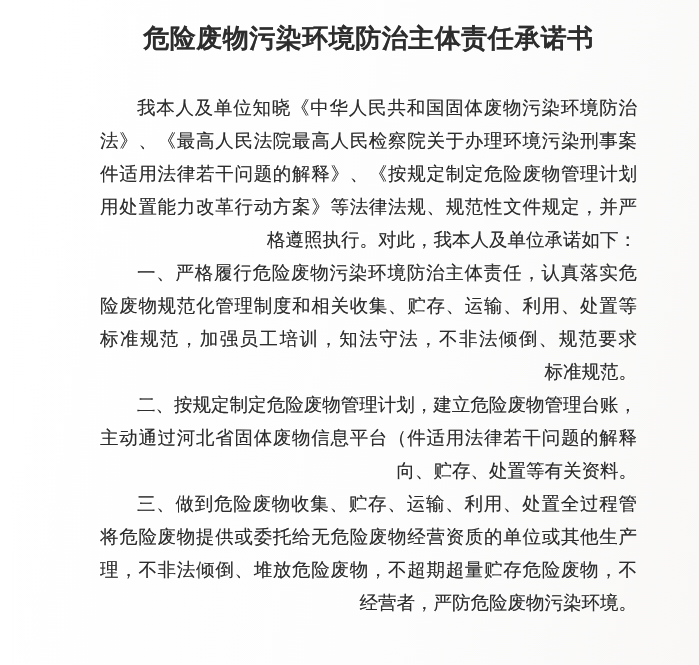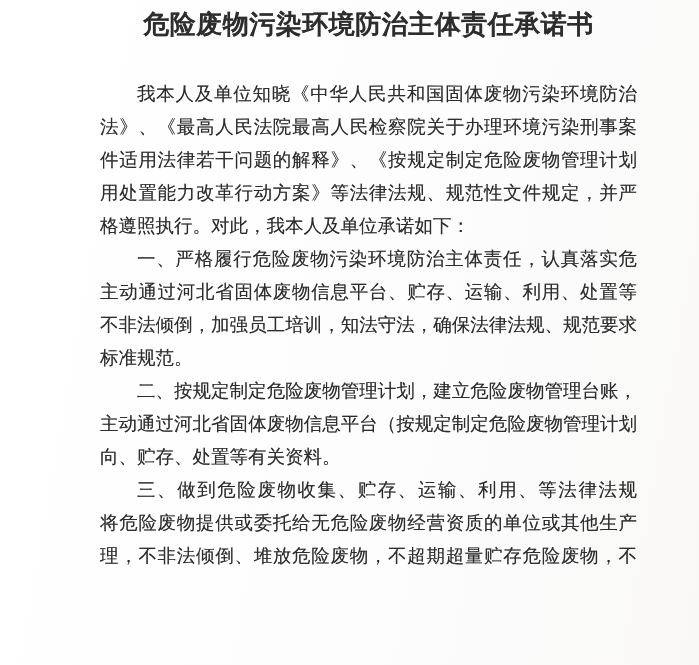--- a/index.html
+++ b/index.html
@@ -21,42 +21,42 @@
     position: absolute;
     left: 0; top: 0; bottom: 0;
     width: 10px;
     background: #ffffff;
   }
   .page {
     position: relative;
     box-sizing: border-box;
     width: 699px;
     height: 560px;
-    padding: 4px 62px 0 100px;
+    padding: 18px 62px 0 100px;
   }
   .title {
     margin: 0 0 35px 0;
     padding-top: 2px;
     font-size: 26px;
     line-height: 37px;
     font-weight: 700;
     text-align: center;
     letter-spacing: 0.5px;
     white-space: nowrap;
     color: var(--text-color, #2d2d2d);
     text-shadow: 0 0 0.6px rgba(40,40,40,0.55);
   }
   .doc-body {
     font-size: 18.5px;
     font-family: Liberation Serif, serif;
   }
   .line {
     height: 33px;
     line-height: 33px;
-    text-align: left;
+    text-align: right;
     white-space: nowrap;
     text-shadow: 0 0 0.5px rgba(45,45,45,0.5);
   }
   .line.fill {
     white-space: normal;
     text-align: justify;
     text-align-last: justify;
     text-justify: inter-character;
   }
   .line.indent {
@@ -74,26 +74,27 @@
 
   <div class="doc-body">
 
     <div class="line fill indent">我本人及单位知晓《中华人民共和国固体废物污染环境防治</div>
     <div class="line fill">法》、《最高人民法院最高人民检察院关于办理环境污染刑事案</div>
     <div class="line fill">件适用法律若干问题的解释》、《按规定制定危险废物管理计划</div>
     <div class="line fill">用处置能力改革行动方案》等法律法规、规范性文件规定，并严</div>
     <div class="line">格遵照执行。对此，我本人及单位承诺如下：</div>
 
     <div class="line fill indent">一、严格履行危险废物污染环境防治主体责任，认真落实危</div>
-    <div class="line fill">主动通过河北省固体废物信息平台、贮存、运输、利用、处置等</div>
-    <div class="line fill">不非法倾倒，加强员工培训，知法守法，确保法律法规、规范要求</div>
+    <div class="line fill">险废物规范化管理制度和相关收集、贮存、运输、利用、处置等</div>
+    <div class="line fill">标准规范，加强员工培训，知法守法，不非法倾倒、规范要求</div>
     <div class="line">标准规范。</div>
 
     <div class="line fill indent">二、按规定制定危险废物管理计划，建立危险废物管理台账，</div>
-    <div class="line fill">主动通过河北省固体废物信息平台（按规定制定危险废物管理计划</div>
+    <div class="line fill">主动通过河北省固体废物信息平台（件适用法律若干问题的解释</div>
     <div class="line">向、贮存、处置等有关资料。</div>
 
-    <div class="line fill indent">三、做到危险废物收集、贮存、运输、利用、等法律法规</div>
+    <div class="line fill indent">三、做到危险废物收集、贮存、运输、利用、处置全过程管</div>
     <div class="line fill">将危险废物提供或委托给无危险废物经营资质的单位或其他生产</div>
     <div class="line fill">理，不非法倾倒、堆放危险废物，不超期超量贮存危险废物，不</div>
+    <div class="line">经营者，严防危险废物污染环境。</div>
 
   </div>
 </div>
 
 </body></html>

